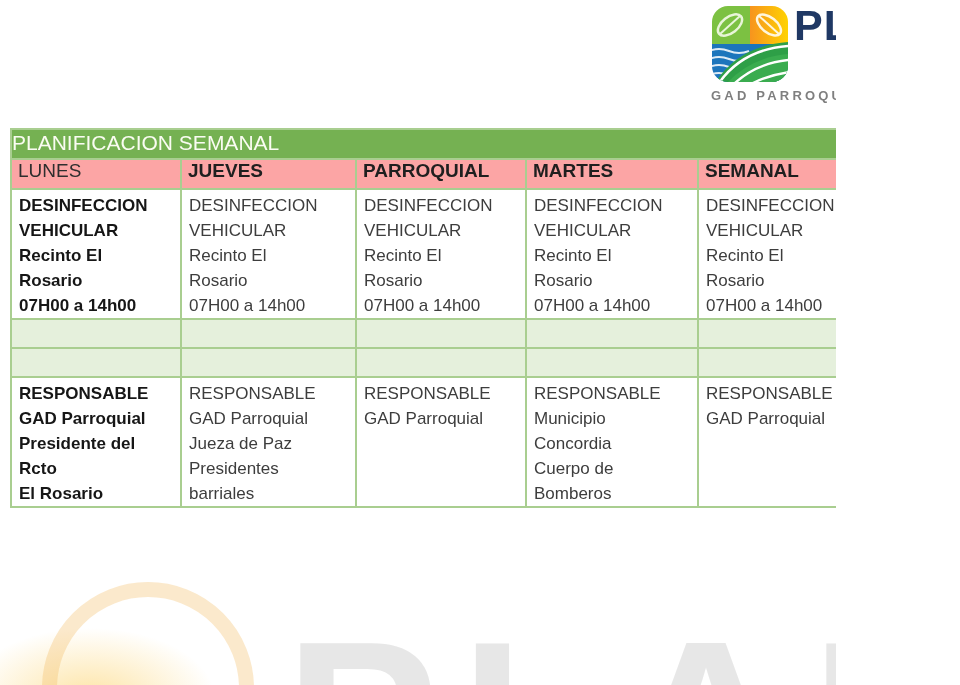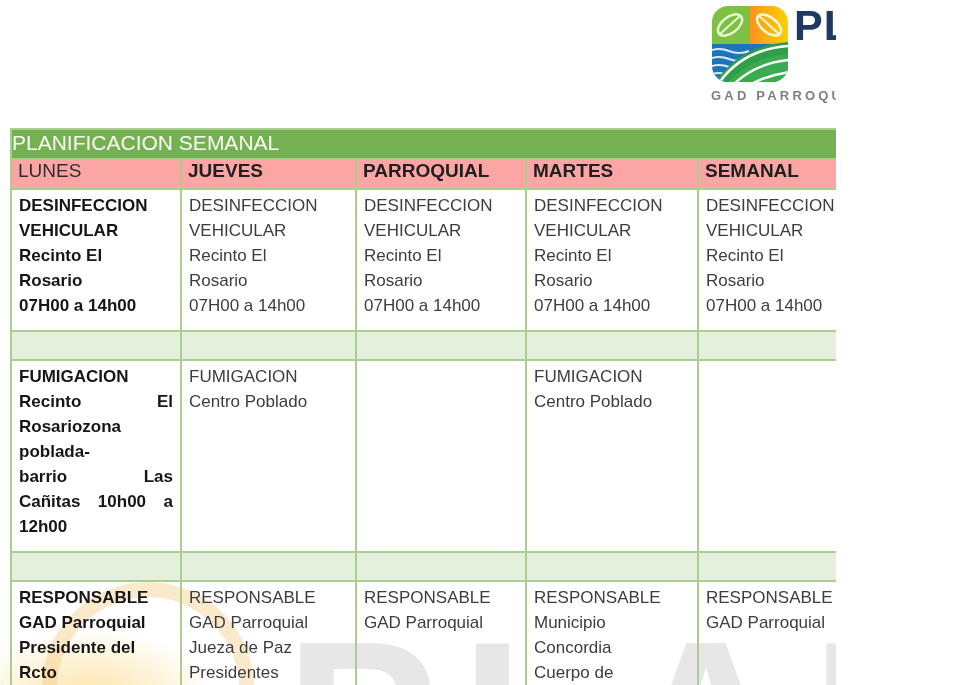--- a/index.html
+++ b/index.html
@@ -65,21 +65,21 @@
   }
   .days-row th {
     height: 30px; background: #fca5a5;
     color: #1F1F1F; font-size: 19px; font-weight: bold;
     text-align: left; vertical-align: middle; padding: 0 6px;
   }
   .days-row th.day-normal { font-weight: normal; color: #2E2E2E; }
   .body-row td {
     background: transparent;
     color: #3D3D3D; font-size: 17px; line-height: 25px;
-    padding: 3px 7px 12px 7px; white-space: pre-line;
+    padding: 3px 7px 0 7px; white-space: pre-line;
   }
   .body-row td.col-bold { font-weight: bold; color: #161616; }
   .body-row td.cell-justify {
     text-align: justify;
     text-align-last: justify;
   }
   .row-1 td { height: 127px; }
   .row-2 td { height: 174px; }
   .row-3 td { height: 127px; }
   .spacer-row td { height: 29px; background: #E5F0DC; }
@@ -187,35 +187,20 @@
 Rosario
 07H00 a 14h00</td>
     </tr>
     <tr class="spacer-row">
       <td></td>
           <td></td>
           <td></td>
       <td></td>
           <td></td>
     </tr>
-    <tr class="body-row row-2">
-      <td class="col-bold cell-justify">FUMIGACION
-Recinto El
-Rosariozona
-poblada-
-barrio Las
-Cañitas 10h00 a
-12h00</td>
-      <td>FUMIGACION
-Centro Poblado</td>
-      <td></td>
-      <td>FUMIGACION
-Centro Poblado</td>
-      <td></td>
-    </tr>
     <tr class="spacer-row">
       <td></td>
           <td></td>
           <td></td>
       <td></td>
           <td></td>
     </tr>
     <tr class="body-row row-3">
       <td class="col-bold">RESPONSABLE
 GAD Parroquial

